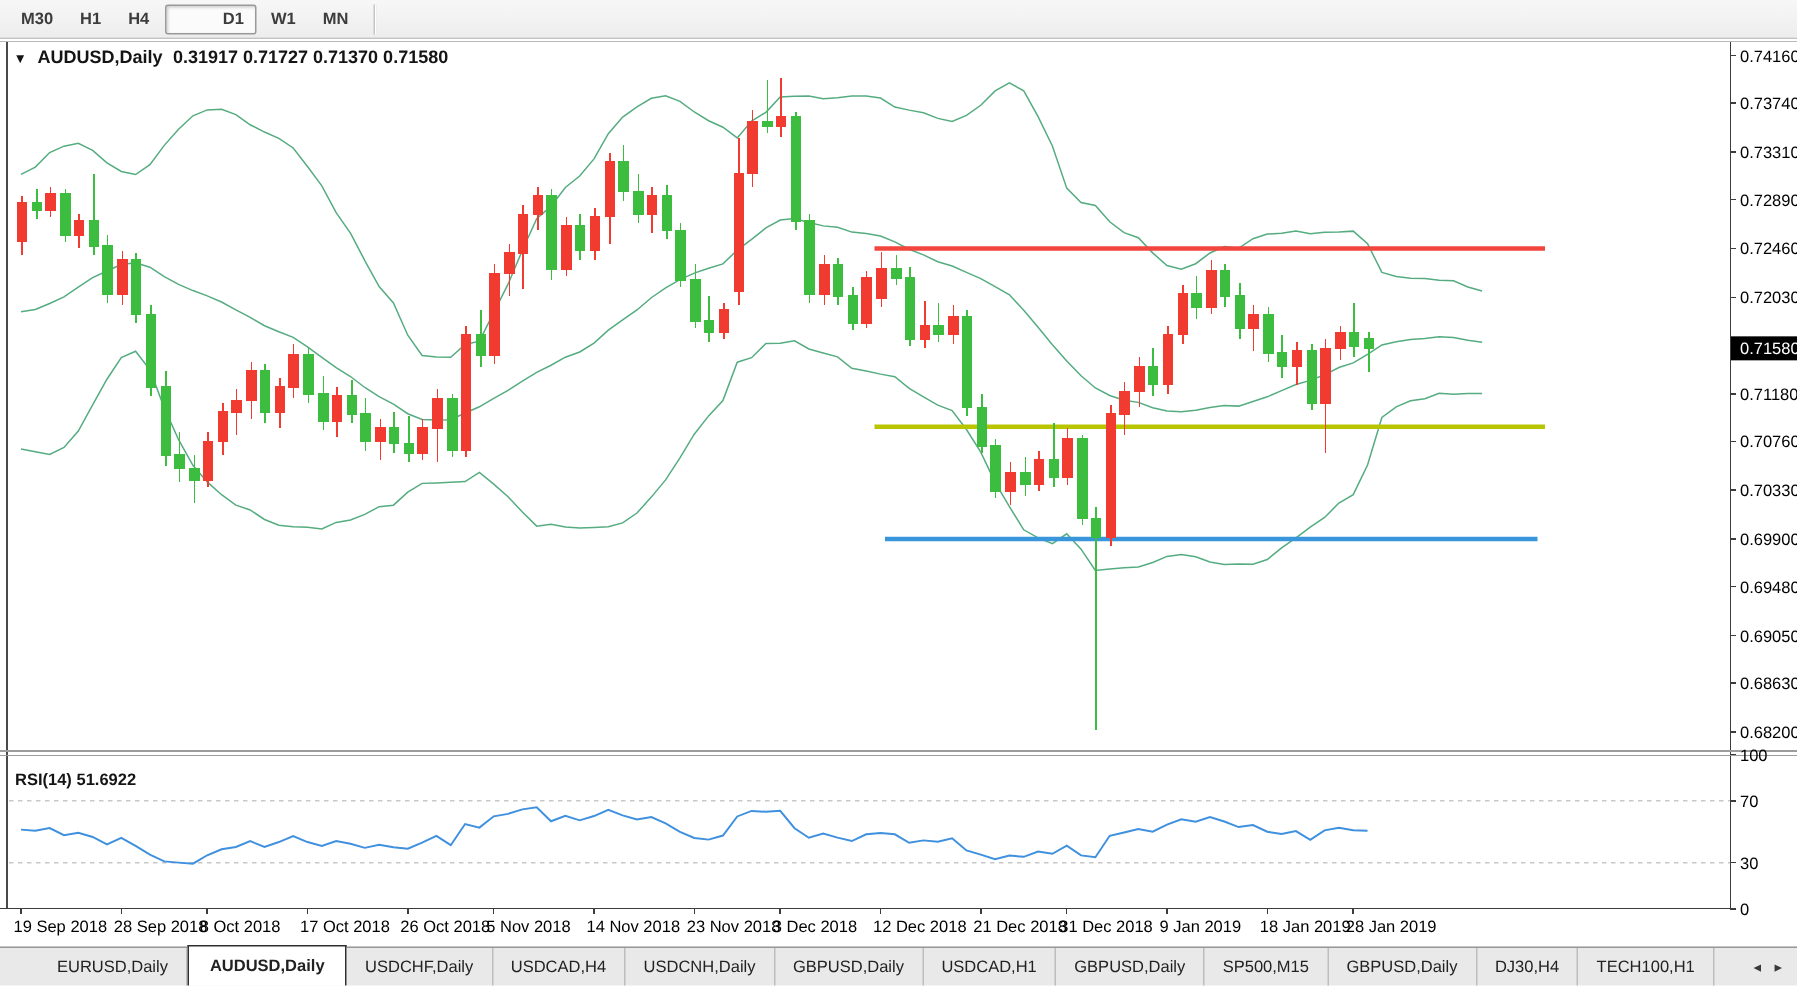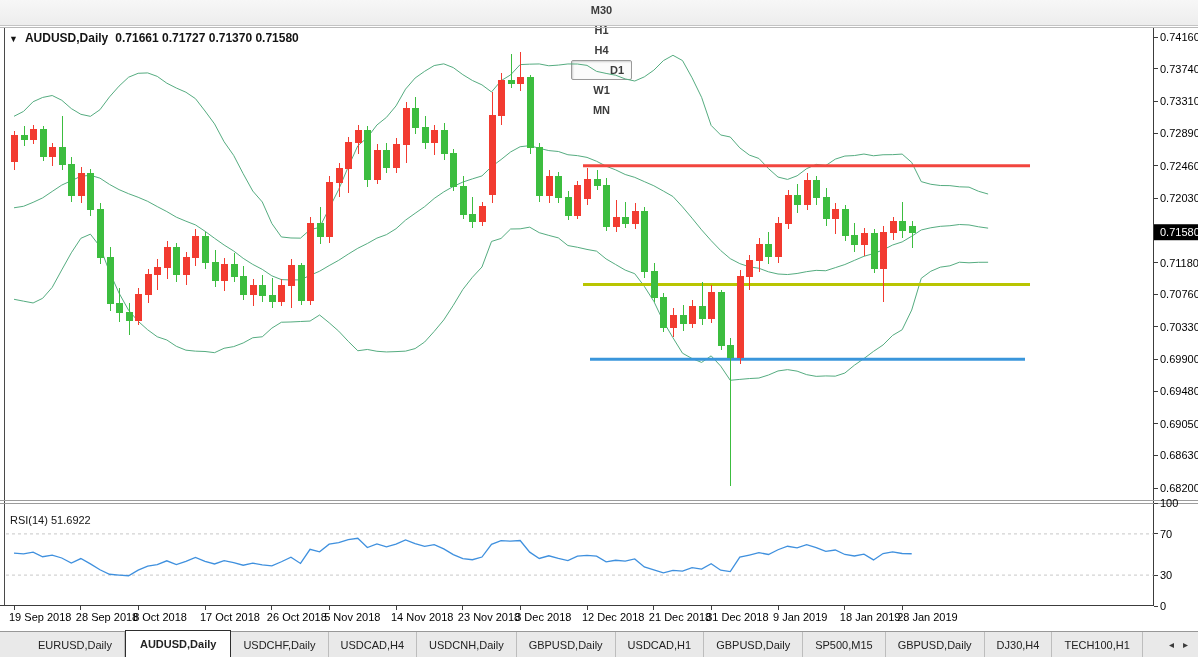--- a/index.html
+++ b/index.html
@@ -6,21 +6,21 @@
   body{
     width:1198px;height:657px;position:relative;overflow:hidden;
     background:#ffffff;font-family:"Liberation Sans",sans-serif;
     -webkit-font-smoothing:none;
   }
   
   .toolbar{
     position:absolute;top:0;left:0;width:1198px;height:26px;box-sizing:border-box;
     background:linear-gradient(#f7f7f7,#ededed);
     border-bottom:1px solid #c3c3c3;
-    display:flex;align-items:center;padding-left:5px;flex-direction:column;
+    display:flex;align-items:center;padding-left:5px;
   }
   .tf-btn{
     font-size:11px;font-weight:bold;color:#3c3c3c;
     padding:3px 7px;margin:0 1px;border:1px solid transparent;border-radius:2px;
     cursor:default;user-select:none;
   }
   .tf-btn.active{
     background:#fbfbfb;border:1px solid #9a9a9a;
     box-shadow:inset 1px 1px 2px rgba(0,0,0,.18);
     padding-left:38px;
@@ -28,21 +28,21 @@
   .toolbar-sep{width:1px;height:20px;background:#c6c6c6;border-right:1px solid #ffffff;margin-left:8px;}
   
   .chart-title{
     position:absolute;top:31px;left:9px;z-index:5;
     font-size:12px;font-weight:bold;color:#141414;
     display:flex;align-items:center;gap:7px;white-space:nowrap;
   }
   .chart-title .arrow{font-size:9px;position:relative;top:1px;cursor:default;}
   .rsi-label{
     position:absolute;top:514px;left:10px;z-index:5;
-    font-size:11px;font-weight:normal;color:#141414;white-space:nowrap;
+    font-size:11px;font-weight:bold;color:#141414;white-space:nowrap;
   }
   svg text{font-family:"Liberation Sans",sans-serif;}
   
   .tabbar{
     position:absolute;left:0;top:631px;width:1198px;height:26px;box-sizing:border-box;
     background:#e9e9e9;border-top:1px solid #979797;
     display:flex;align-items:stretch;padding-left:26px;font-size:11px;color:#222;
   }
   .tab{
     display:flex;align-items:center;padding:0 12px;white-space:nowrap;
@@ -67,21 +67,21 @@
     <span class="tf-btn">H4</span>
     <span class="tf-btn active">D1</span>
     <span class="tf-btn">W1</span>
     <span class="tf-btn">MN</span>
     <span class="toolbar-sep"></span>
   </div>
 
 <div class="chart-title">
   <span class="arrow">▼</span>
   <span>AUDUSD,Daily</span>
-  <span>0.71661 0.71727 0.71370 0.71580</span>
+  <span>0.31917 0.71727 0.71370 0.71580</span>
 </div>
 
 <div class="rsi-label">
   <span>RSI(14)</span>
   <span>51.6922</span>
 </div>
 
 <svg id="chart" width="1198" height="604" viewBox="0 27 1198 604" style="position:absolute;left:0;top:27px;" xmlns="http://www.w3.org/2000/svg">
     <g shape-rendering="crispEdges">
       <line x1="0" y1="27.5" x2="1198" y2="27.5" stroke="#b9b9b9"></line>

